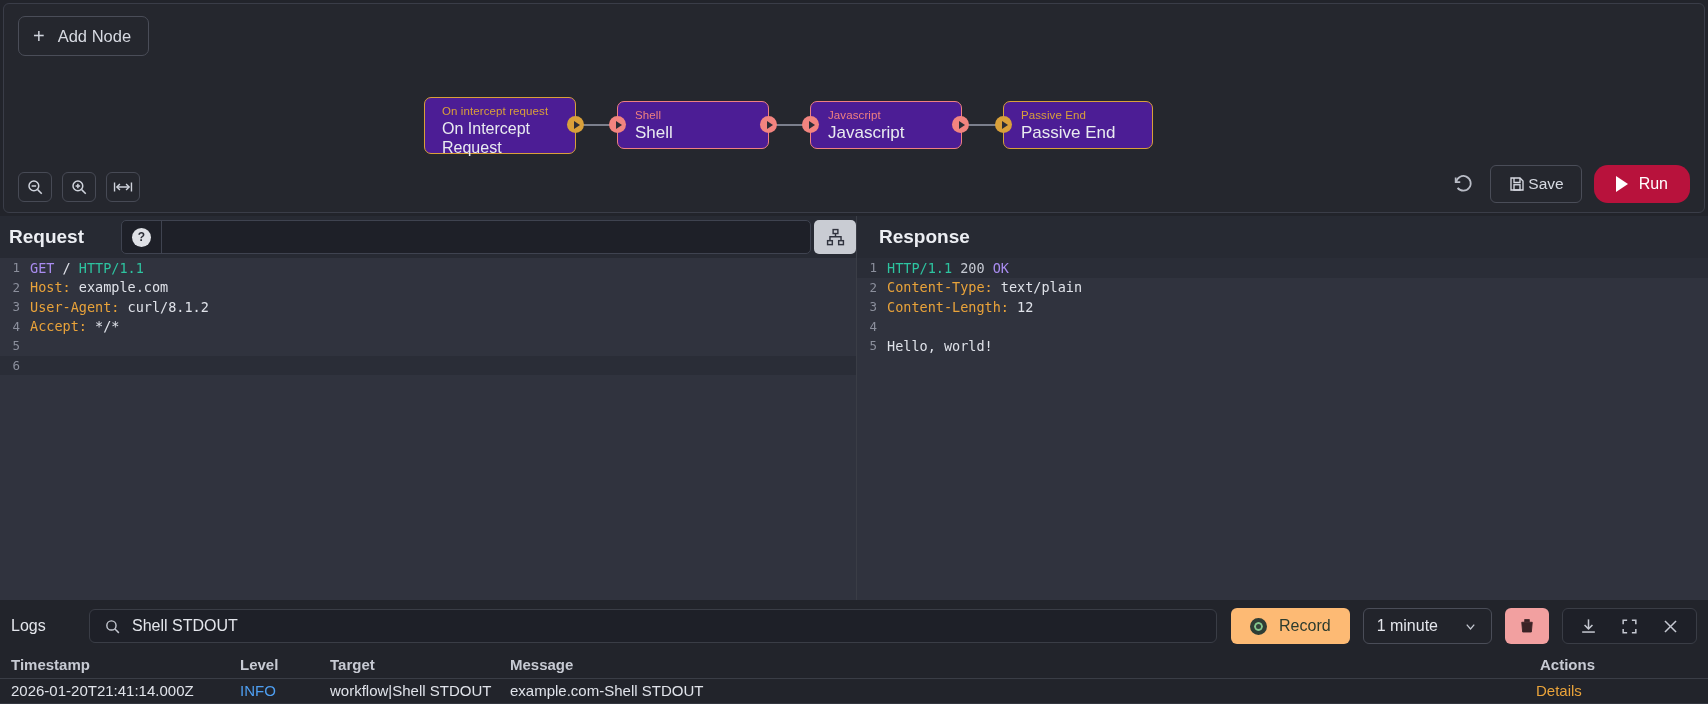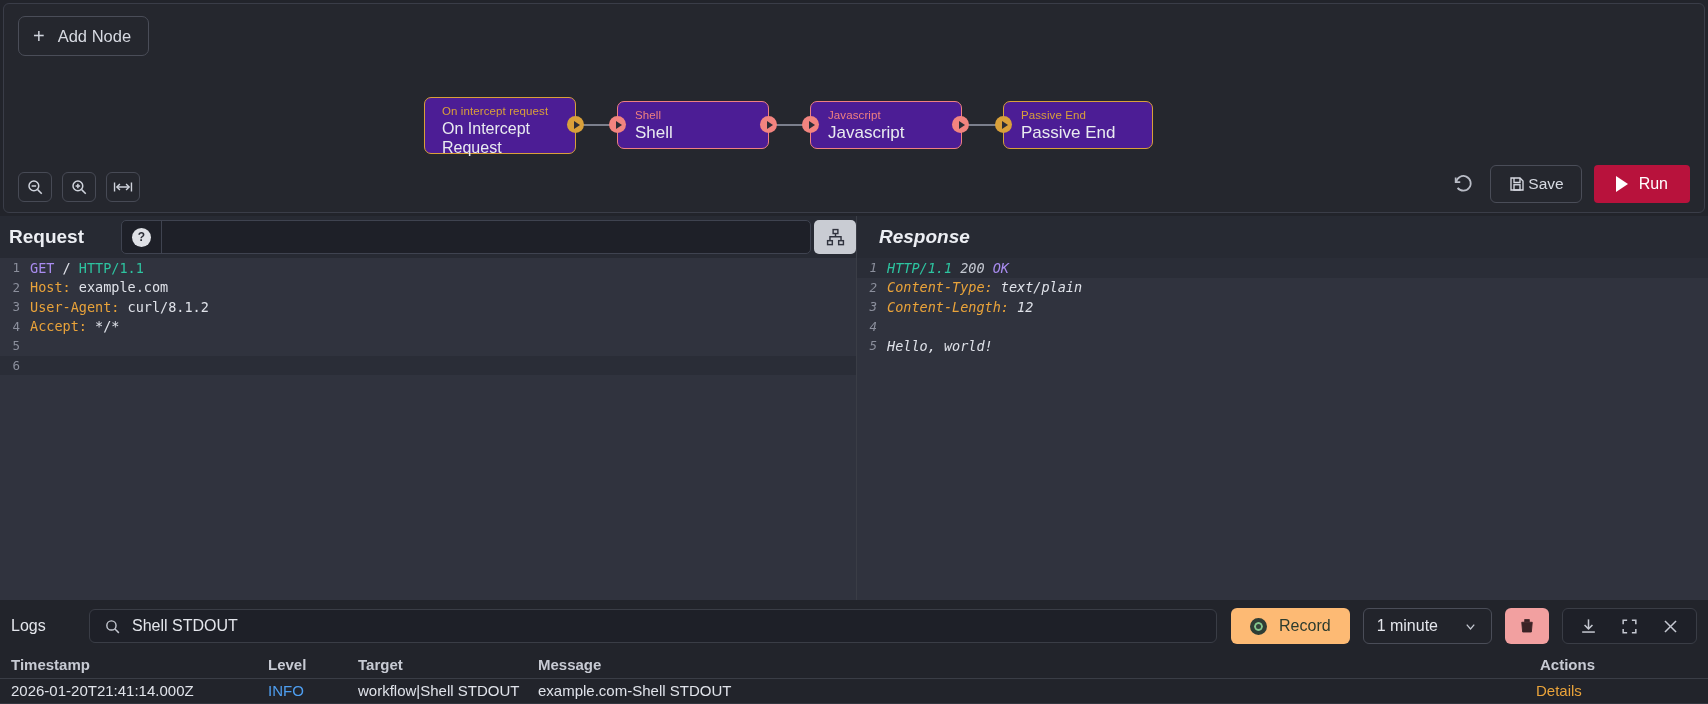--- a/index.html
+++ b/index.html
@@ -74,30 +74,30 @@
 
   .canvas-actions { position:absolute; right:14px; bottom:9px; display:flex; align-items:center; gap:12px; }
   .icon-btn-plain { background:transparent;border:none;cursor:pointer;display:flex;align-items:center;padding:4px; }
   .save-btn {
     display:flex;align-items:center;gap:2px;
     padding:9px 17px; border:1px solid #4a4d58; border-radius:6px;
     background:transparent; color:#d7dae2; font-size:15.5px; cursor:pointer;
   }
   .run-btn {
     display:flex;align-items:center;gap:11px;
-    padding:10px 22px; border:none; border-radius:4px;
+    padding:10px 22px; border:none; border-radius:14px;
     background:#b8123c; color:#fff; font-size:16px; cursor:pointer;
   }
   .run-btn .play { width:0;height:0;border-left:12px solid #fff;border-top:8px solid transparent;border-bottom:8px solid transparent; }
 
   
   .middle { flex:1; display:flex; min-height:0; background:#22242b; position:relative;}
   .pane { display:flex; flex-direction:column; min-width:0; }
   .pane-left  { width: 856px; }
-  .pane-right { flex:1; border-left:1px solid #3a3d46;font-style:italic; }
+  .pane-right { flex:1; border-left:1px solid #3a3d46; }
 
   .pane-head {
     height:42px; display:flex; align-items:center; gap:0;
     padding:0 0 0 9px; background:#272a33;
   }
   .pane-title { font-size:19px; font-weight:bold; color:#eceef3; }
   .pane-left .pane-title { width:112px; }
   .pane-right .pane-title { padding-left: 13px; }
 
   .url-wrap {
@@ -155,21 +155,21 @@
   }
   .icon-group {
     margin-left:13px; display:flex; align-items:center; gap:0;
     border:1px solid #3a3d46; border-radius:6px; background:#1e2028; height:36px; padding:0 5px;
   }
   .icon-group button { background:transparent;border:none;cursor:pointer;padding:6px 11px;display:flex;align-items:center; }
 
   .log-table { width:100%; font-size:15px; }
   .log-head { display:flex; color:#c7cad3; font-weight:bold; padding:4px 0 5px 0; border-bottom:1px solid #3a3d46;}
   .log-row  { display:flex; color:#e0e3ea; padding:3px 4px 4px 0; border-bottom:1px solid #33363f;}
-  .col-ts { width:268px; padding-left:11px; }
+  .col-ts { width:240px; padding-left:11px; }
   .col-lv { width:90px; }
   .col-tg { width:180px; }
   .col-ms { flex:1; }
   .col-ac { width:168px; }
   .lv-info { color:#4e9ef0; }
   .details-link { color:#e9a33a; cursor:pointer; }
 </style>
 </head>
 <body>
 

